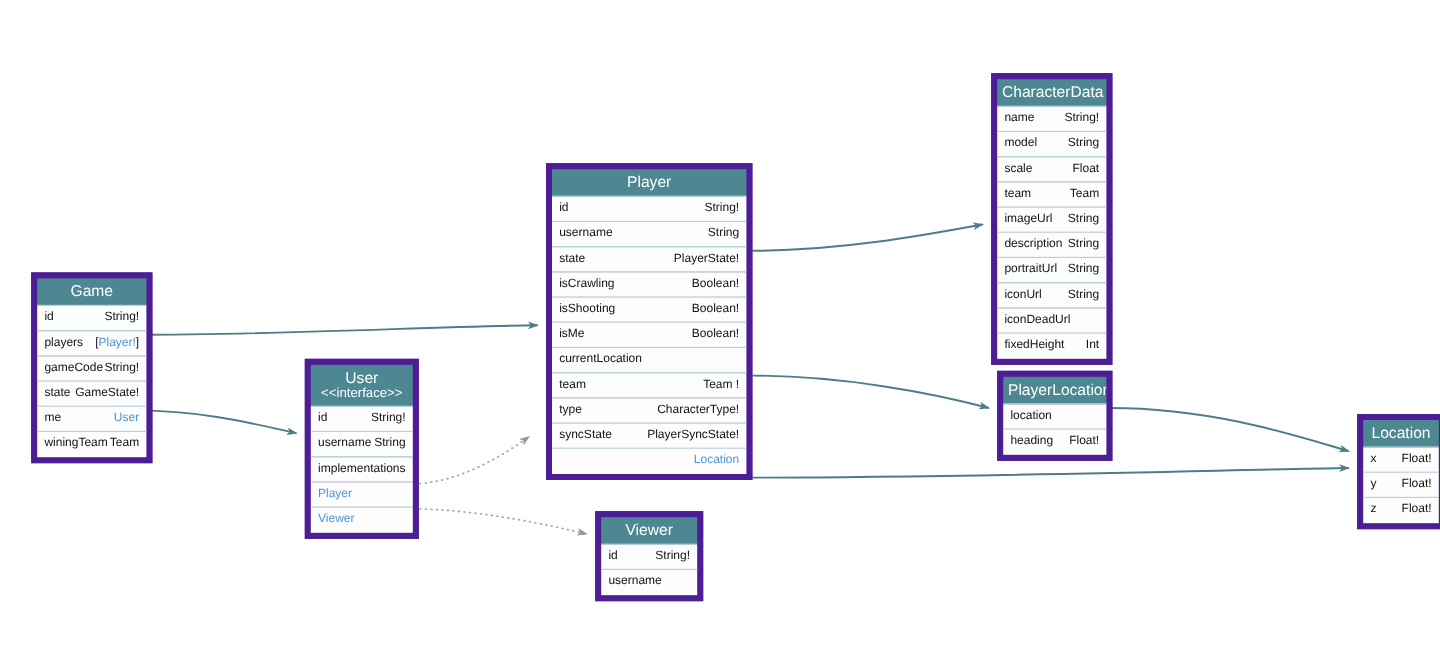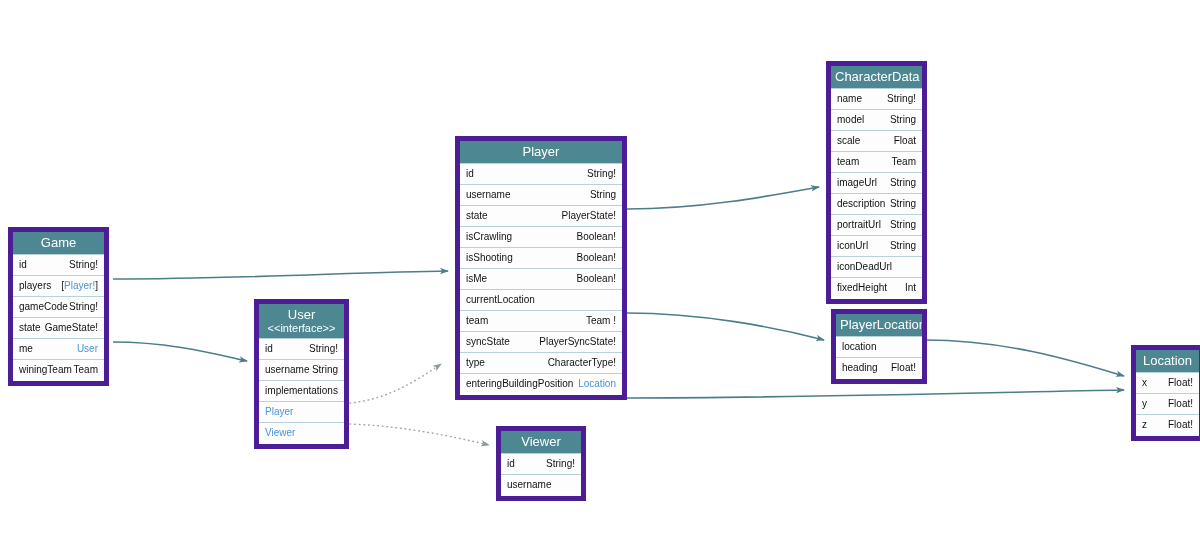--- a/index.html
+++ b/index.html
@@ -104,21 +104,21 @@
 
     <path d="M627,209 C700,209 770,196 819,187" fill="none" stroke="#4d7d88" stroke-width="1.6" marker-end="url(#arrow-solid)"></path>
 
     <path d="M627,313 C700,313 775,327 824,340" fill="none" stroke="#4d7d88" stroke-width="1.6" marker-end="url(#arrow-solid)"></path>
 
     <path d="M627,398 C800,398 1010,392 1124,390" fill="none" stroke="#4d7d88" stroke-width="1.6" marker-end="url(#arrow-solid)"></path>
 
     <path d="M925,340 C1010,340 1080,363 1124,376" fill="none" stroke="#4d7d88" stroke-width="1.6" marker-end="url(#arrow-solid)"></path>
   </svg>
 
-  <div class="entity" style="left:8px; top:227px; width:101px;">
+  <div class="entity" style="left:26px; top:227px; width:101px;">
     <div class="entity-header">Game</div>
     <div class="row">
       <span class="fname">id</span>
       <span class="ftype">String!</span>
     </div>
     <div class="row">
       <span class="fname">players</span>
       <span class="ftype"><span class="blk">[</span><span class="lnk">Player!</span><span class="blk">]</span></span>
     </div>
     <div class="row">
@@ -185,29 +185,28 @@
     </div>
     <div class="row">
       <span class="fname">currentLocation</span>
       <span class="ftype"></span>
     </div>
     <div class="row">
       <span class="fname">team</span>
       <span class="ftype">Team !</span>
     </div>
     <div class="row">
+      <span class="fname">type</span>
+      <span class="ftype">CharacterType!</span>
+    </div>
+    <div class="row">
       <span class="fname">syncState</span>
       <span class="ftype">PlayerSyncState!</span>
     </div>
     <div class="row">
-      <span class="fname">type</span>
-      <span class="ftype">CharacterType!</span>
-    </div>
-    <div class="row">
-      <span class="fname">enteringBuildingPosition</span>
       <span class="ftype lnk">Location</span>
     </div>
   </div>
 
   <div class="entity" style="left:496px; top:426px; width:90px;">
     <div class="entity-header">Viewer</div>
     <div class="row">
       <span class="fname">id</span>
       <span class="ftype">String!</span>
     </div>

